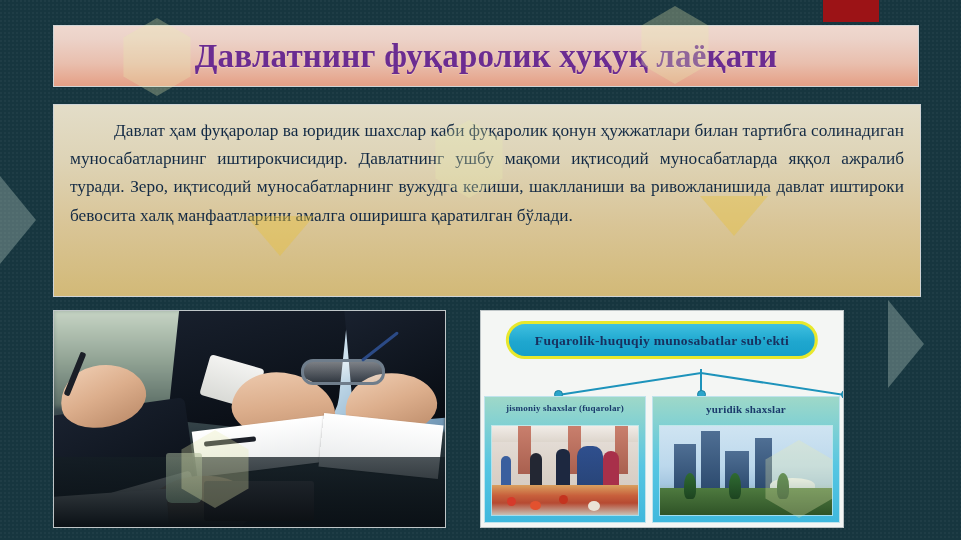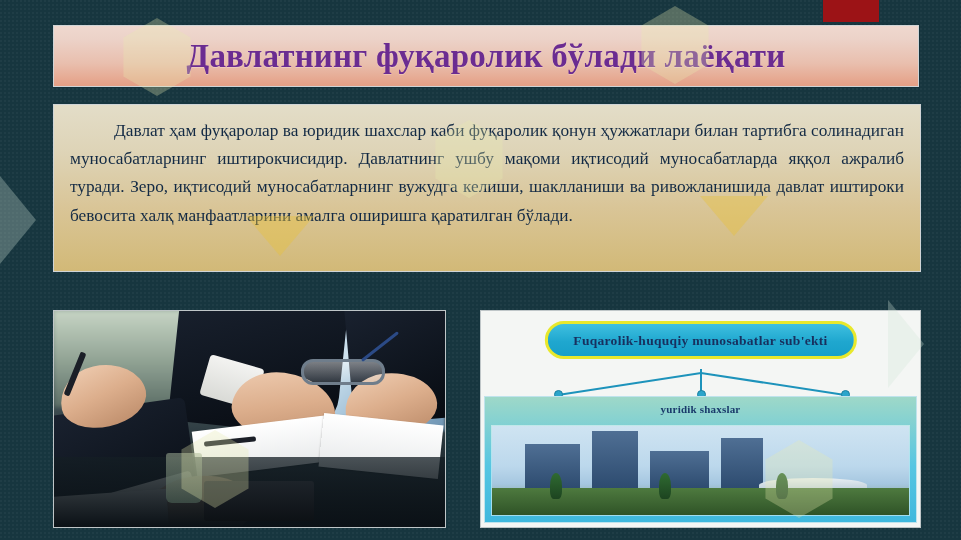--- a/index.html
+++ b/index.html
@@ -66,21 +66,21 @@
     white-space: nowrap;
     text-shadow: 0 1px 0 rgba(255,255,255,0.25);
   }
 
   
   #content-box {
     position: absolute;
     left: 53px;
     top: 104px;
     width: 868px;
-    height: 168px;
+    height: 193px;
     background: linear-gradient(180deg, #e3ddc8 0%, #ded4b7 28%, #d9c597 62%, #d2b977 100%);
     border: 1px solid #cfd4d6;
     padding: 12px 16px 8px 16px;
   }
 
   #body-paragraph {
     font-family: "Liberation Serif", serif;
     font-size: 17.3px;
     line-height: 1.63;
     color: #132a44;
@@ -101,21 +101,21 @@
   .photo-frame {
     position: absolute;
     top: 0;
     height: 218px;
     border: 1px solid #bfc6c8;
     overflow: hidden;
     background: #2a3b3f;
   }
 
   #photo-meeting { left: 0px;   width: 393px; }
-  #photo-diagram { left: 427px; width: 441px; background:#d946ef; }
+  #photo-diagram { left: 427px; width: 364px; background:#d946ef; }
 
   
   .meeting-scene { position: absolute; inset: 0; }
 
   .mt-bg {
     position: absolute; inset: 0;
     background:
       linear-gradient(180deg,#9fb0a4 0%, #7e9288 16%, #46565a 38%, #27343a 62%, #141b21 100%);
   }
   .mt-window {
@@ -310,21 +310,21 @@
 </head>
 <body>
 
 <div id="slide">
 
   <div id="bg-texture"></div>
 
   <div id="red-tab"></div>
 
   <div id="title-box">
-    <div id="title-text">Давлатнинг фуқаролик бўлади лаёқати</div>
+    <div id="title-text">Давлатнинг фуқаролик ҳуқуқ лаёқати</div>
   </div>
 
   <div id="content-box">
     <p id="body-paragraph">Давлат ҳам фуқаролар ва юридик шахслар каби фуқаролик қонун ҳужжатлари билан тартибга солинадиган муносабатларнинг иштирокчисидир. Давлатнинг ушбу мақоми иқтисодий муносабатларда яққол ажралиб туради. Зеро, иқтисодий муносабатларнинг вужудга келиши, шаклланиши ва ривожланишида давлат иштироки бевосита халқ манфаатларини амалга оширишга қаратилган бўлади.</p>
   </div>
 
   <div id="photo-row">
 
     <div id="photo-meeting" class="photo-frame">
       <div class="meeting-scene">
@@ -374,20 +374,41 @@
             <polyline points="77,26 220,4 364,26" fill="none" stroke="#1d93bb" stroke-width="2"></polyline>
             <line x1="220" y1="0" x2="220" y2="26" stroke="#1d93bb" stroke-width="2"></line>
           </svg>
           <span class="dg-node-dot" style="left:73px;"></span>
           <span class="dg-node-dot" style="left:216px;"></span>
           <span class="dg-node-dot" style="left:360px;"></span>
         </div>
 
         <div class="dg-cols">
 
+          <div class="dg-col dg-col-1">
+            <div class="dg-col-label">jismoniy  shaxslar  (fuqarolar)</div>
+            <div class="dg-thumb">
+              <div class="bazaar">
+                <div class="bz-roof"></div>
+                <div class="bz-pillar" style="left:18%;"></div>
+                <div class="bz-pillar" style="left:52%;"></div>
+                <div class="bz-pillar" style="left:84%;"></div>
+                <div class="bz-person" style="left:6%;  top:34%; width:10px; height:30px; background:#3a5f9e;"></div>
+                <div class="bz-person" style="left:26%; top:30%; width:12px; height:34px; background:#232733;"></div>
+                <div class="bz-person" style="left:44%; top:26%; width:14px; height:40px; background:#1d2840;"></div>
+                <div class="bz-person" style="left:58%; top:22%; width:26px; height:58px; background:linear-gradient(180deg,#2f4f8e,#25406f); border-radius:10px 10px 3px 3px;"></div>
+                <div class="bz-person" style="left:76%; top:28%; width:16px; height:44px; background:#a8304a; border-radius:8px 8px 3px 3px;"></div>
+                <div class="bz-goods"></div>
+                <div class="bz-dot" style="left:10%; bottom:10%; width:9px; height:9px; background:#d63a2a;"></div>
+                <div class="bz-dot" style="left:26%; bottom:6%;  width:11px; height:9px; background:#e2512f;"></div>
+                <div class="bz-dot" style="left:46%; bottom:12%; width:9px; height:9px; background:#c4331f;"></div>
+                <div class="bz-dot" style="left:66%; bottom:5%;  width:12px; height:10px; background:#eae3d6;"></div>
+              </div>
+            </div>
+          </div>
 
           <div class="dg-col dg-col-2">
             <div class="dg-col-label">yuridik  shaxslar</div>
             <div class="dg-thumb">
               <div class="city">
                 <div class="ct-tower" style="left:8%;  width:13%; height:52%; "></div>
                 <div class="ct-tower" style="left:24%; width:11%; height:66%;"></div>
                 <div class="ct-tower" style="left:38%; width:14%; height:44%;"></div>
                 <div class="ct-tower" style="left:55%; width:10%; height:58%;"></div>
                 <div class="ct-dome"></div>

